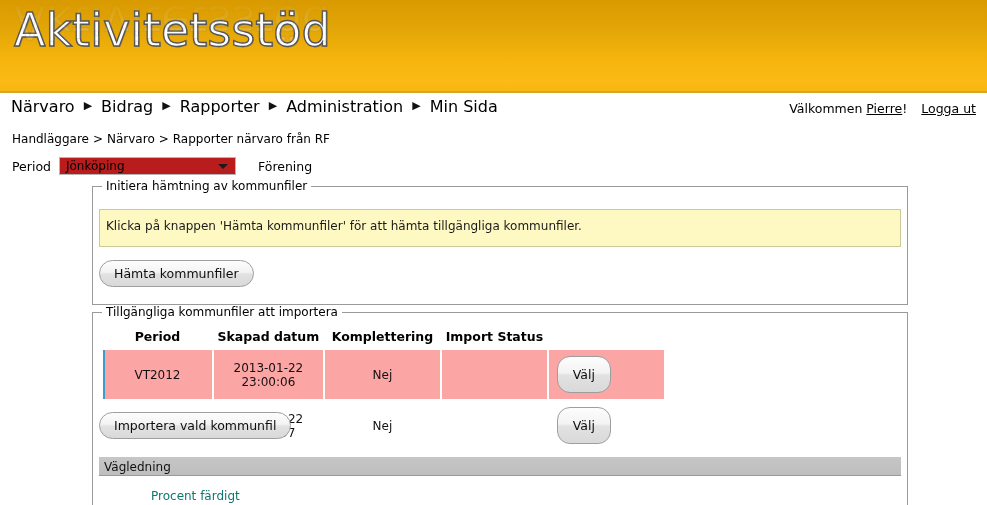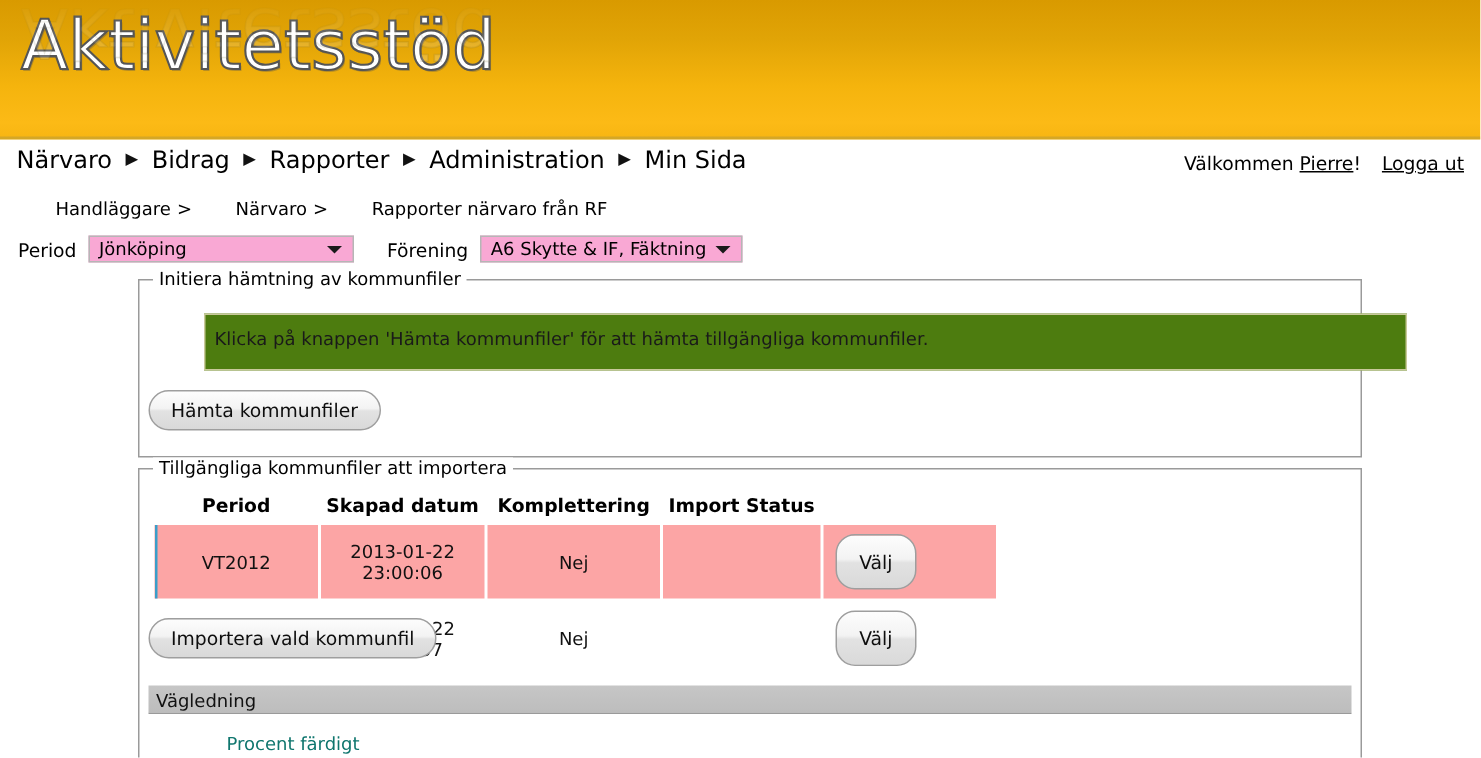--- a/index.html
+++ b/index.html
@@ -107,37 +107,37 @@
   .welcome .uname { text-decoration: underline; cursor: pointer; }
   .welcome .logout { text-decoration: underline; cursor: pointer; margin-left: 14px; }
 
   
   #breadcrumb {
     position: absolute;
     left: 12px; top: 132px;
     font-size: 12px;
     white-space: nowrap;
   }
-  #breadcrumb .crumb { cursor: pointer; margin-left: 25px; }
+  #breadcrumb .crumb { cursor: pointer; }
   #breadcrumb .crumb-sep { margin: 0 4px; }
 
   
   #filters {
     position: absolute;
     left: 12px; top: 156px;
     display: flex;
     align-items: center;
     height: 20px;
   }
   .filter-label { font-size: 12.5px; margin-right: 8px; }
   .select-box {
     position: relative;
     height: 18px;
     border: 1px solid #b6b6b6;
-    background: #f9a8d4;
+    background: #b91c1c;
     box-sizing: border-box;
     display: flex;
     align-items: center;
     cursor: pointer;
   }
   .select-box .sel-val {
     font-size: 12px;
     padding-left: 6px;
     padding-right: 22px;
     white-space: nowrap;
@@ -180,24 +180,23 @@
   #fs-tillgangliga {
     left: 92px; top: 312px;
     width: 816px; height: 200px;
   }
 
   
   #infobox {
     position: absolute;
     left: 6px; top: 22px;
     width: 802px; height: 38px;
-    background: #4d7c0f;
+    background: #fef9c3;
     border: 1px solid #c9c99a;
     box-sizing: border-box;
-    margin-left: 37px;
   }
   #infobox .msg {
     position: absolute;
     left: 6px; top: 9px;
     font-size: 12px;
     color: #1a1a1a;
     white-space: nowrap;
   }
 
   
@@ -326,24 +325,20 @@
   <span class="crumb">Handläggare</span><span class="crumb-sep">&gt;</span><span class="crumb">Närvaro</span><span class="crumb-sep">&gt;</span><span class="crumb">Rapporter närvaro från RF</span>
 </div>
 
 <div id="filters">
   <span class="filter-label">Period</span>
   <div class="select-box" id="sel-kommun">
     <span class="sel-val">Jönköping</span>
     <span class="chev"></span>
   </div>
   <span class="filter-label">Förening</span>
-  <div class="select-box" id="sel-forening">
-    <span class="sel-val">A6 Skytte &amp; IF, Fäktning</span>
-    <span class="chev"></span>
-  </div>
 </div>
 
 <div class="fieldset" id="fs-initiera">
   <div class="legend">Initiera hämtning av kommunfiler</div>
 
   <div id="infobox">
     <div class="msg">Klicka på knappen 'Hämta kommunfiler' för att hämta tillgängliga kommunfiler.</div>
   </div>
 
   <div class="btn" id="btn-hamta">Hämta kommunfiler</div>

